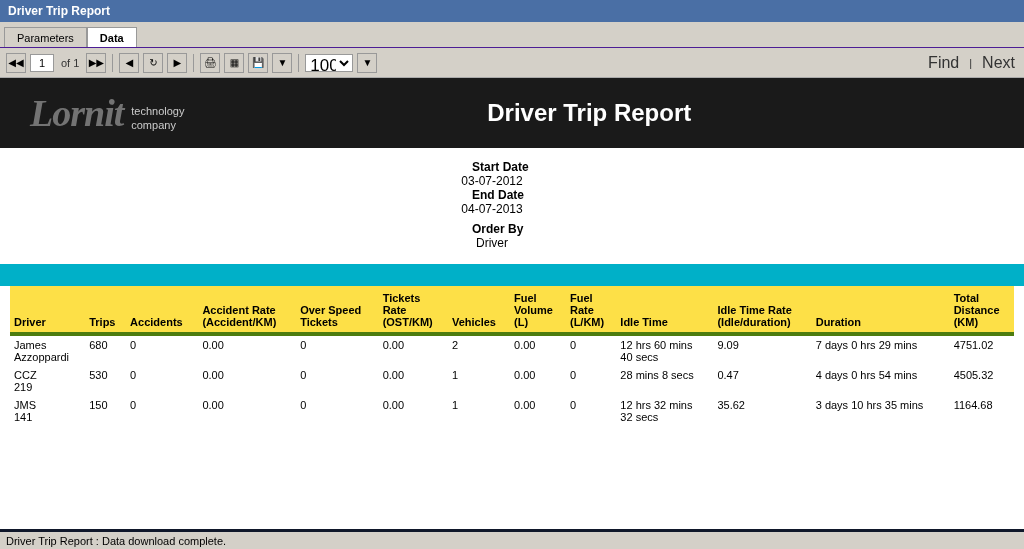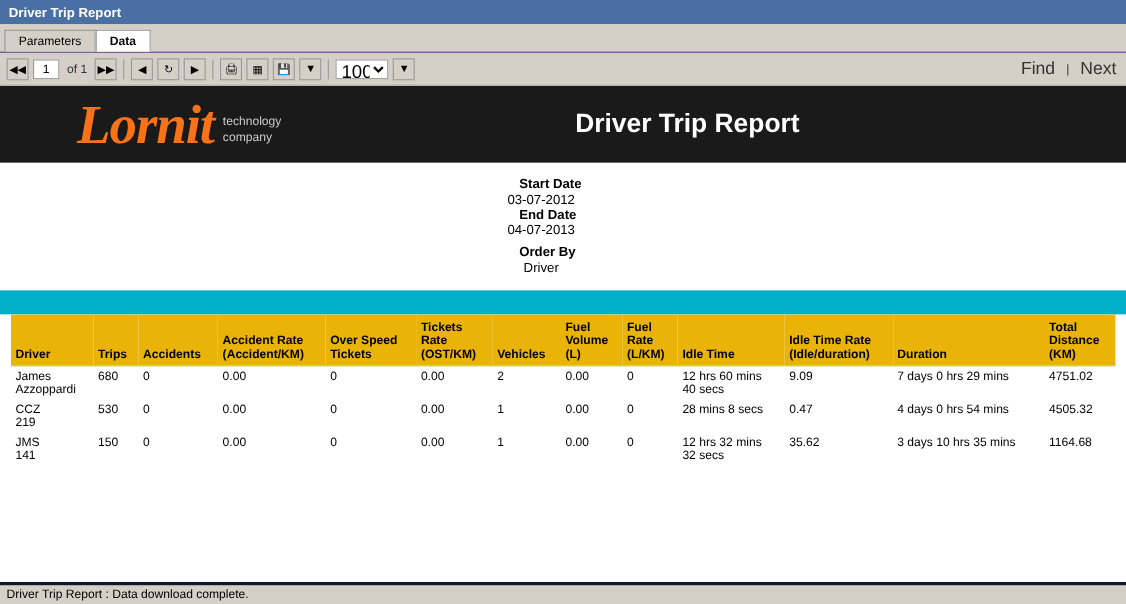--- a/index.html
+++ b/index.html
@@ -93,27 +93,26 @@
     
     .report-header {
       background: #1a1a1a;
       color: white;
       display: flex;
       align-items: center;
       padding: 10px 30px;
       height: 70px;
     }
     .logo-text {
-      font-size: 50px;
+      font-size: 38px;
       font-style: italic;
       font-weight: bold;
-      color: #f97316;
+      color: #737373;
       font-family: Georgia, serif;
       letter-spacing: -1px;
-      margin-left: 40px;
     }
     .logo-subtitle {
       font-size: 11px;
       color: #ccc;
       margin-left: 8px;
       margin-top: 10px;
       line-height: 1.3;
     }
     .report-title {
       flex: 1;
@@ -143,35 +142,35 @@
     .data-table {
       width: 100%;
       border-collapse: collapse;
       padding: 0 10px;
     }
     .table-wrapper {
       padding: 0 10px;
       background: white;
     }
     .data-table th {
-      background: #eab308;
+      background: #fde047;
       font-weight: bold;
       font-size: 11px;
       padding: 6px 4px 4px 4px;
       text-align: left;
       border-bottom: 1px solid #ccc;
       vertical-align: bottom;
     }
     .data-table td {
       font-size: 11px;
       padding: 3px 4px;
       vertical-align: top;
     }
     .data-table tr.row-group td {
-      border-top: 1px solid #4d7c0f;
+      border-top: 4px solid #4d7c0f;
     }
     .data-table tr.sub-row td {
       border-top: none;
     }
 
     
     .status-bar {
       position: fixed;
       bottom: 0;
       left: 0;

